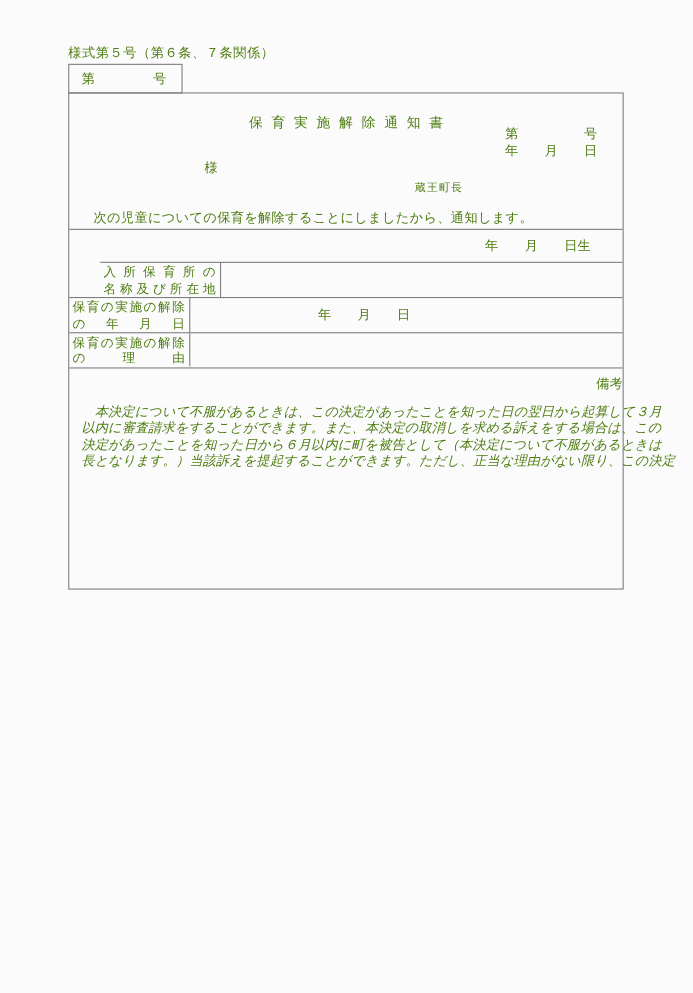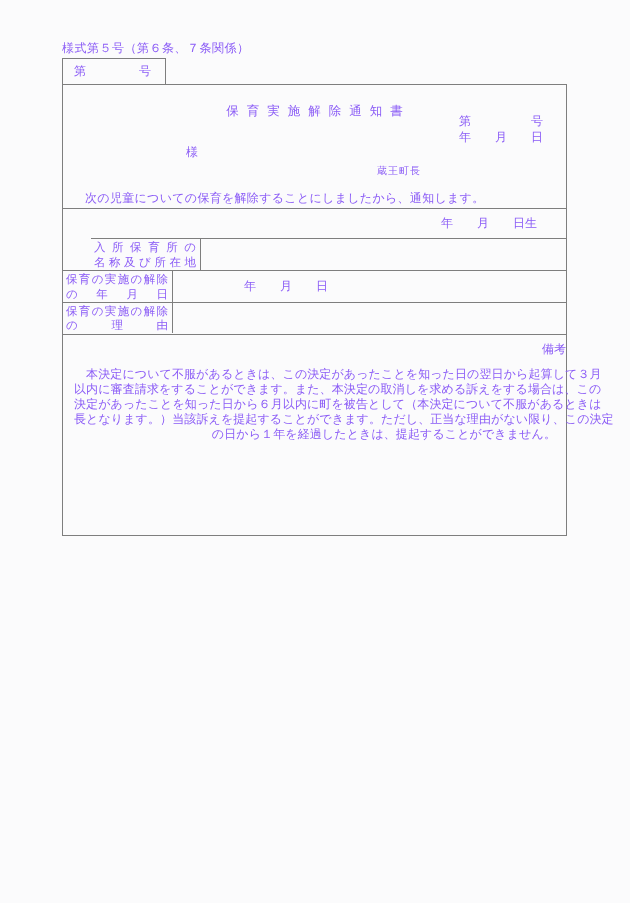--- a/index.html
+++ b/index.html
@@ -2,21 +2,21 @@
 <html><head>
 <meta charset="utf-8">
 <style>
   html,body{margin:0;padding:0;}
   body{background:#fbfbfc;}
   .page{
     position:relative;
     width:630px;height:903px;
     background:#fbfbfc;
     font-family:"DejaVu Serif","Liberation Serif",serif;
-    color:#8b5cf6;
+    color:#4d7c0f;
     overflow:hidden;
   }
   .form-label{
     position:absolute;left:62px;top:41px;
     font-size:12px;line-height:14px;letter-spacing:0.5px;
   }
   .doc-no-box{
     position:absolute;left:62px;top:58px;
     width:104px;height:27px;box-sizing:border-box;
     border:1px solid #7e7e7e;
@@ -63,29 +63,29 @@
     display:block;
     text-align:justify;
     text-align-last:justify;
     text-justify:inter-character;
   }
   .val{
     flex:1;display:flex;align-items:center;
     font-size:12px;
   }
   .val-right{margin-left:auto;margin-right:29px;}
-  .val-indent{margin-left:71px;}
+  .val-indent{margin-left:116px;}
   .remarks{
     position:absolute;top:249px;left:0;right:0;bottom:0;
     border-top:1px solid #7e7e7e;
     font-size:12px;
     text-align:right;
   }
   .rem-h{margin:7px 0 0 14px;line-height:15px;}
-  .rem-p{margin:10px 10px 0 11px;line-height:15px;letter-spacing:0.1px;}
+  .rem-p{margin:10px 10px 0 11px;line-height:15px;letter-spacing:0.1px;font-style:italic;}
   .rem-line{white-space:nowrap;}
 </style>
 </head>
 <body>
 
 <div class="page">
 
   <div class="form-label">様式第５号（第６条、７条関係）</div>
 
   <div class="doc-no-box">
@@ -154,19 +154,18 @@
 
     </div>
 
     <div class="remarks">
       <div class="rem-h">備考</div>
       <div class="rem-p">
         <div class="rem-line">　本決定について不服があるときは、この決定があったことを知った日の翌日から起算して３月</div>
         <div class="rem-line">以内に審査請求をすることができます。また、本決定の取消しを求める訴えをする場合は、この</div>
         <div class="rem-line">決定があったことを知った日から６月以内に町を被告として（本決定について不服があるときは</div>
         <div class="rem-line">長となります。）当該訴えを提起することができます。ただし、正当な理由がない限り、この決定</div>
-        <div class="rem-line">の日から１年を経過したときは、提起することができません。</div>
       </div>
     </div>
 
   </div>
 
 </div>
 
 </body></html>

